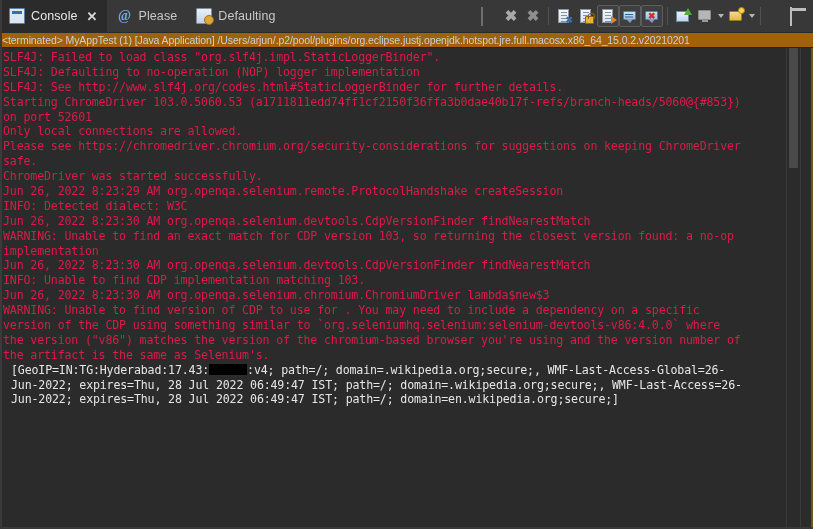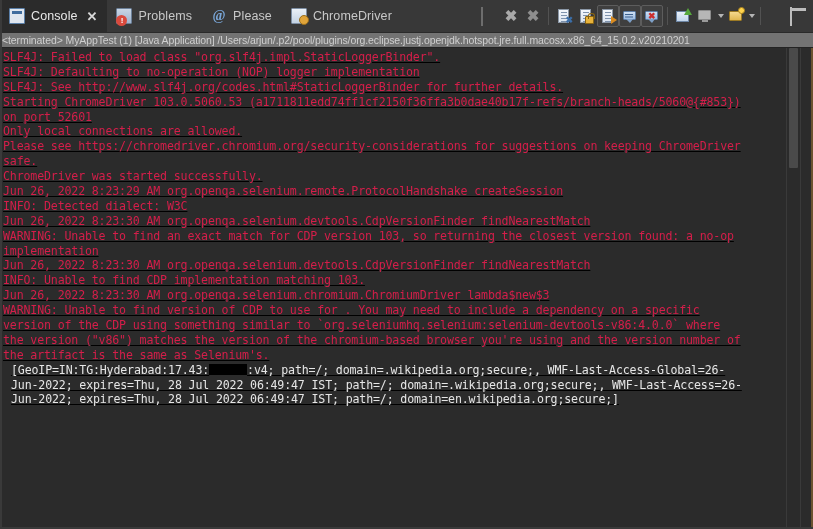--- a/index.html
+++ b/index.html
@@ -248,40 +248,39 @@
     border:1.5px solid #bdbdbd; background:#e8e8e8;
   }
   .g-max::after {
     content:""; position:absolute; left:0; top:0; right:0; height:3px;
     background:#bdbdbd;
   }
 
   
   .conhead {
     height: 14px;
-    background: #737373;
+    background: #a16207;
     color: #cfcfcf;
     font-family: "Liberation Sans", sans-serif;
     font-size: 10.5px;
     line-height: 14px;
     padding-left: 2px;
     white-space: nowrap;
     overflow: hidden;
     letter-spacing: -0.1px;
   }
 
   
   .conbody {
     flex: 1;
     background: #2b2b2b;
     position: relative;
     display: flex;
     overflow: hidden;
     border-top: 1px solid #232323;
-    text-decoration: underline;
   }
   .context {
     flex: 1;
     padding: 2px 0 0 3px;
     font-family: "DejaVu Sans Mono", monospace;
     font-size: 11.6px;
     line-height: 14.9px;
     white-space: pre;
     overflow: hidden;
     letter-spacing: -0.15px;
@@ -347,33 +346,29 @@
   <div class="tabbar">
 
     <div class="tabs">
 
       <div class="tab active">
         <span class="ticon icon-console"></span>
         <span class="label">Console</span>
         <span class="closebtn">✕</span>
       </div>
 
-      <div class="tab">
-        <span class="ticon icon-problems"></span>
-        <span class="label">Problems</span>
-      </div>
 
       <div class="tab">
         <span class="ticon icon-javadoc">@</span>
         <span class="label">Please</span>
       </div>
 
       <div class="tab">
         <span class="ticon icon-declaration"></span>
-        <span class="label">ChromeDriver</span>
+        <span class="label">Defaulting</span>
       </div>
 
     </div>
 
     <div class="toolbar">
 
       <div class="tbtn">
         <span class="gi"><span class="g-terminate"></span></span>
       </div>
       <div class="tbtn">

